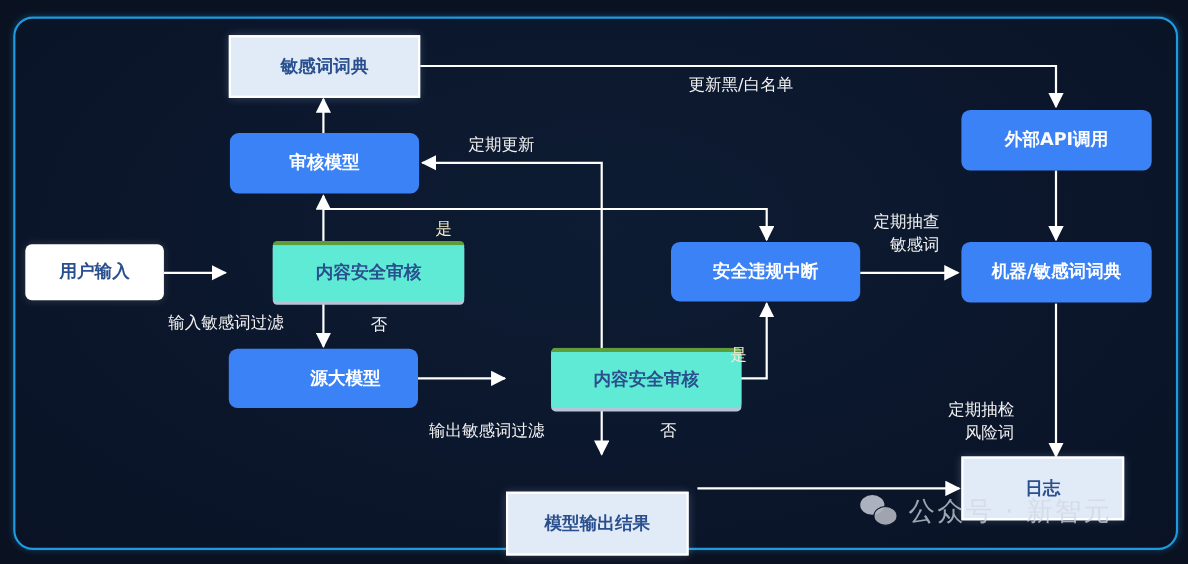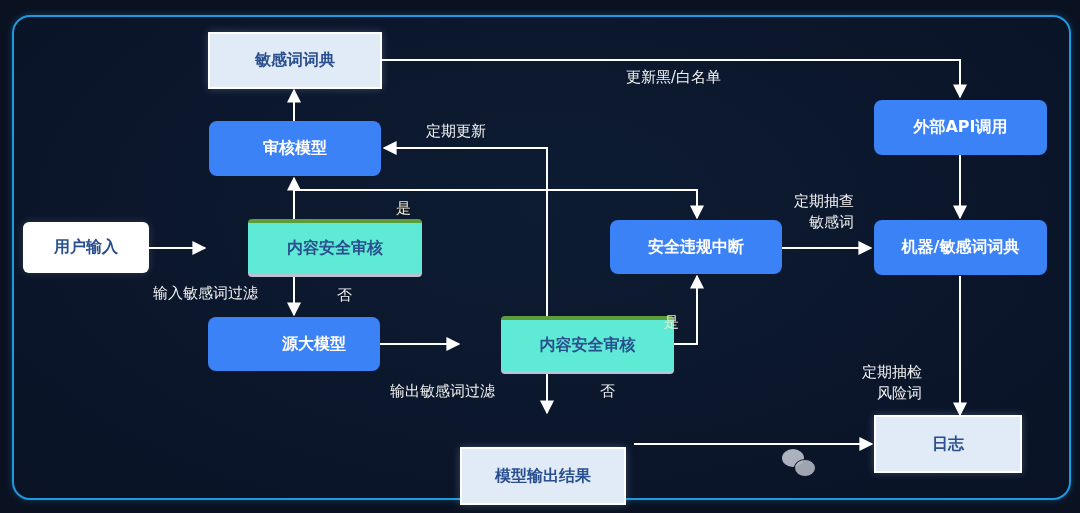--- a/index.html
+++ b/index.html
@@ -130,13 +130,14 @@
 <div class="label" style="left:862px;top:362px;">
   <div>定期抽检</div>
   <div>风险词</div>
 </div>
 
 <div class="watermark">
   <div class="wm-icon">
       <div class="b1"></div>
       <div class="b2"></div>
     </div>
+  <span>公众号 · 新智元</span>
 </div>
 
 </body></html>

